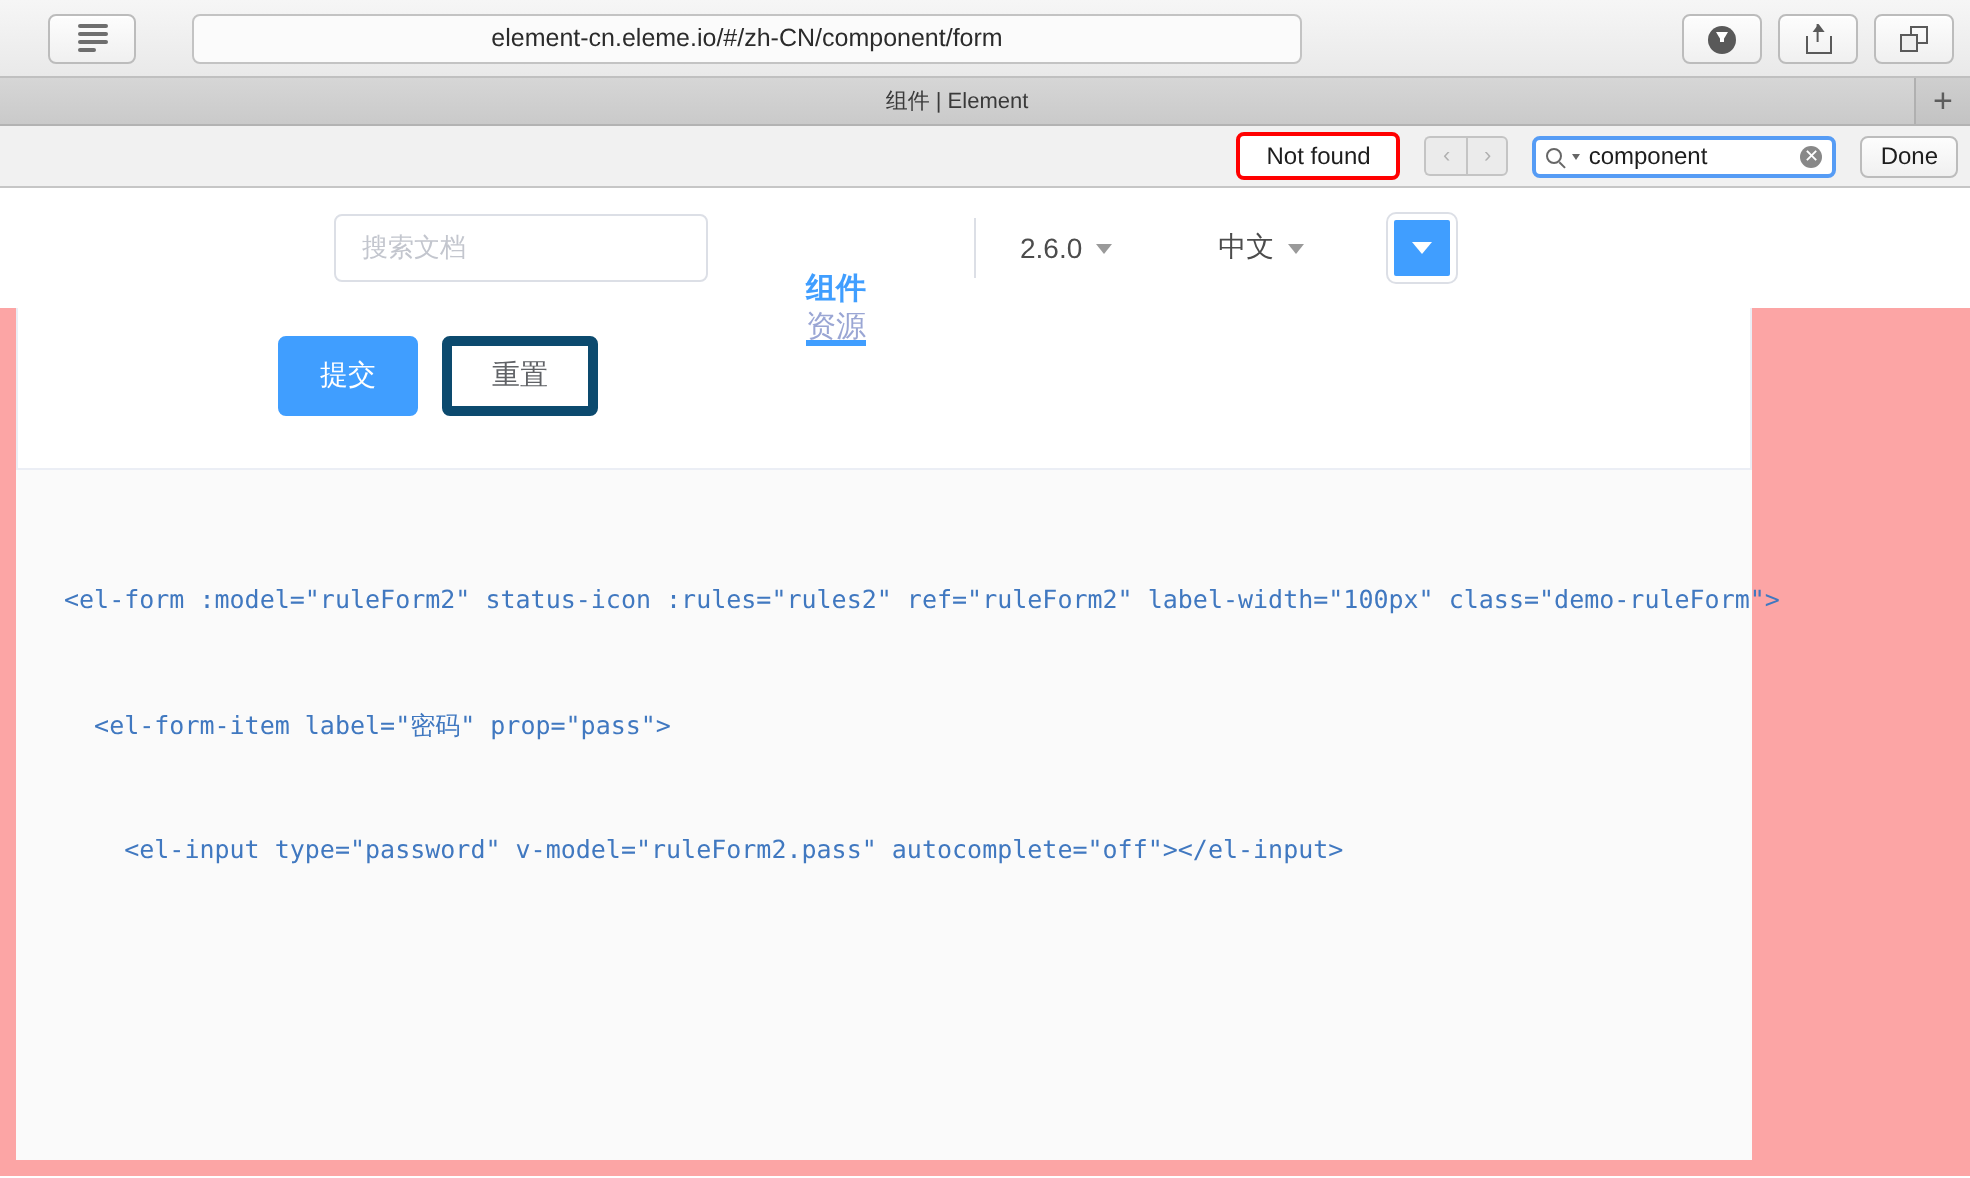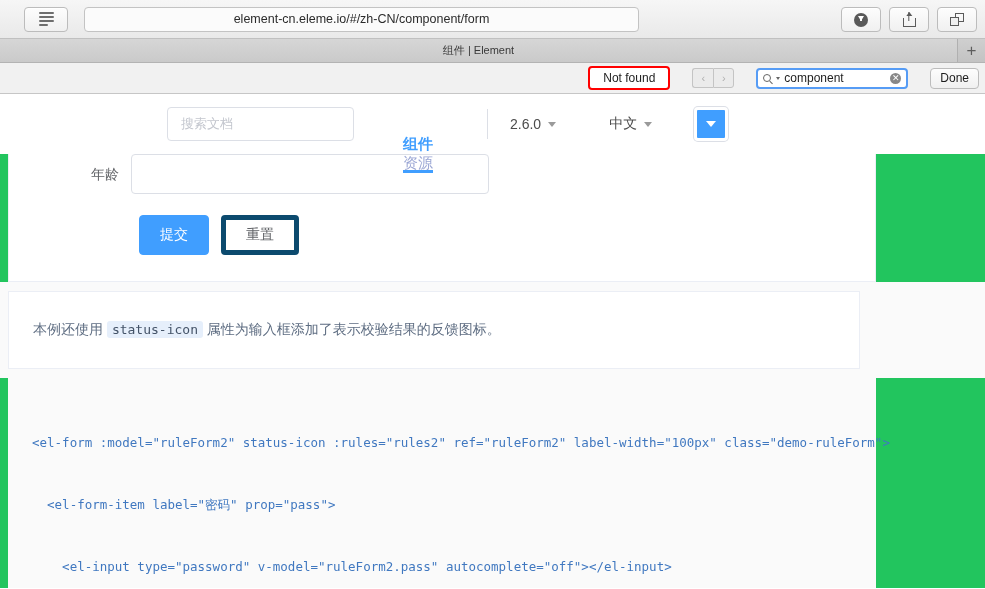--- a/index.html
+++ b/index.html
@@ -10,21 +10,21 @@
     background: #ffffff;
     overflow: hidden;
     position: relative;
   }
 
   
   .browser-toolbar{
     height:39px; width:985px;
     background:linear-gradient(#f6f6f6,#e9e9e9);
     border-bottom:1px solid #c0c0c0;
-    display:flex; align-items:center; padding:0 10px; gap:4px;
+    display:flex; align-items:center; padding:0 10px; gap:16px;
     position:relative;
   }
   .chrome-btn{
     height:25px; min-width:40px;
     background:linear-gradient(#fdfdfd,#f0f0f0);
     border:1px solid #bcbcbc; border-radius:4px;
     display:flex; align-items:center; justify-content:center;
     box-shadow:0 1px 0 rgba(255,255,255,.8) inset;
   }
   .sidebar-btn{ width:44px; margin-left:14px;}
@@ -87,21 +87,21 @@
     width:27px; display:flex;align-items:center;justify-content:center;
     background:linear-gradient(#cfcfcf,#c3c3c3);
     font-size:17px; color:#5d5d5d; font-weight:300;
   }
 
   
   .findbar{
     height:31px; width:985px; background:#f1f1f1;
     border-bottom:1px solid #c6c6c6;
     display:flex; align-items:center; justify-content:flex-end;
-    gap:22px; padding-right:6px; position:relative;
+    gap:12px; padding-right:6px; position:relative;
   }
   .notfound-wrap{
     border:2.5px solid #ff0000; border-radius:4px; background:#ffffff;
     padding:2px 1px; display:flex; align-items:center; justify-content:center;
   }
   .notfound{
     font-size:12px; color:#1d1d1d; padding:1px 12px; background:#fff;
   }
   .navarrows{ display:flex;}
   .navarrows div{
@@ -126,21 +126,21 @@
     font-size:9px; display:flex;align-items:center;justify-content:center; flex:none;
   }
   .done-btn{
     height:21px; padding:0 9px; font-size:12px; color:#1d1d1d;
     background:linear-gradient(#fdfdfd,#f0f0f0);
     border:1px solid #bcbcbc; border-radius:4px;
     display:flex;align-items:center;
   }
 
   
-  .page{ width:985px; height:494px; background:#22c55e; overflow:hidden; position:relative;}
+  .page{ width:985px; height:494px; background:#fca5a5; overflow:hidden; position:relative;}
 
   .site-header{
     height:60px; width:985px; background:#fff;
     display:flex; align-items:center; position:relative; z-index:5;
   }
   .doc-search{
     width:187px; height:34px; margin-left:167px;
     border:1px solid #dcdfe6; border-radius:4px;
     display:flex; align-items:center; padding:0 13px;
     font-size:13px; color:#c3c6ce;
@@ -300,39 +300,30 @@
       <span class="chev"></span>
     </div>
     <div class="blue-btn">
       <span class="chev"></span>
     </div>
   </div>
 
   <div class="content">
 
     <div class="demo-card">
-      <div class="form-row">
-        <div class="form-label">年龄</div>
-        <div class="form-input"></div>
-      </div>
       <div class="form-actions">
         <div class="btn btn-primary">
           <span>提交</span>
         </div>
         <div class="btn btn-default">
           <span>重置</span>
         </div>
       </div>
     </div>
 
-    <div class="desc-strip">
-      <div class="desc-box">
-        <span>本例还使用 </span><code class="inline">status-icon</code><span> 属性为输入框添加了表示校验结果的反馈图标。</span>
-      </div>
-    </div>
 
     <div class="code-block">
       <div class="code-line">&lt;el-form :model="ruleForm2" status-icon :rules="rules2" ref="ruleForm2" label-width="100px" class="demo-ruleForm"&gt;</div>
       <div class="code-line">  &lt;el-form-item label="密码" prop="pass"&gt;</div>
       <div class="code-line">    &lt;el-input type="password" v-model="ruleForm2.pass" autocomplete="off"&gt;&lt;/el-input&gt;</div>
       
       
       
       
       

